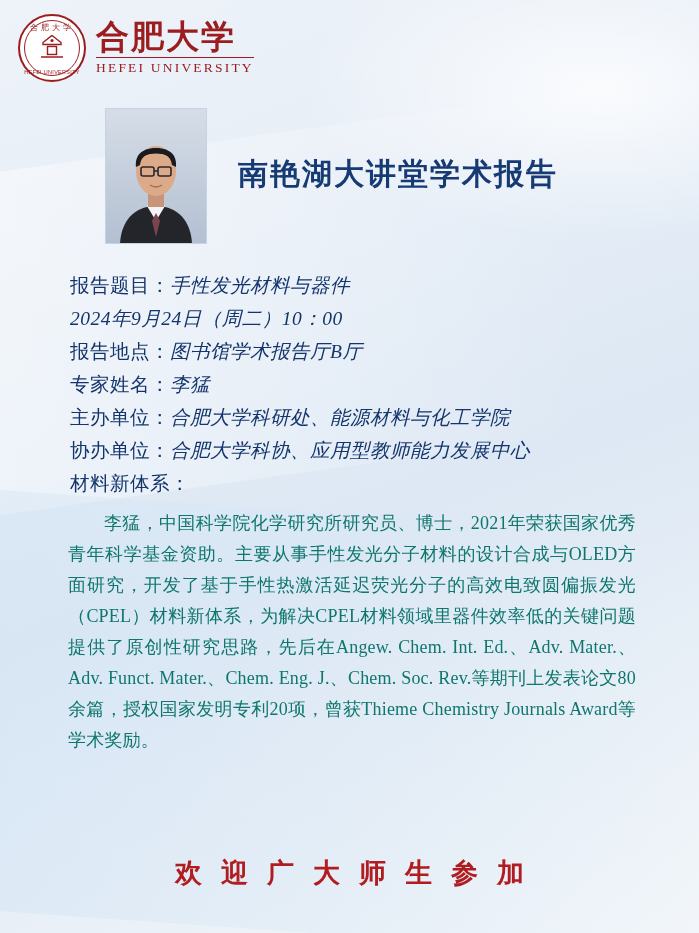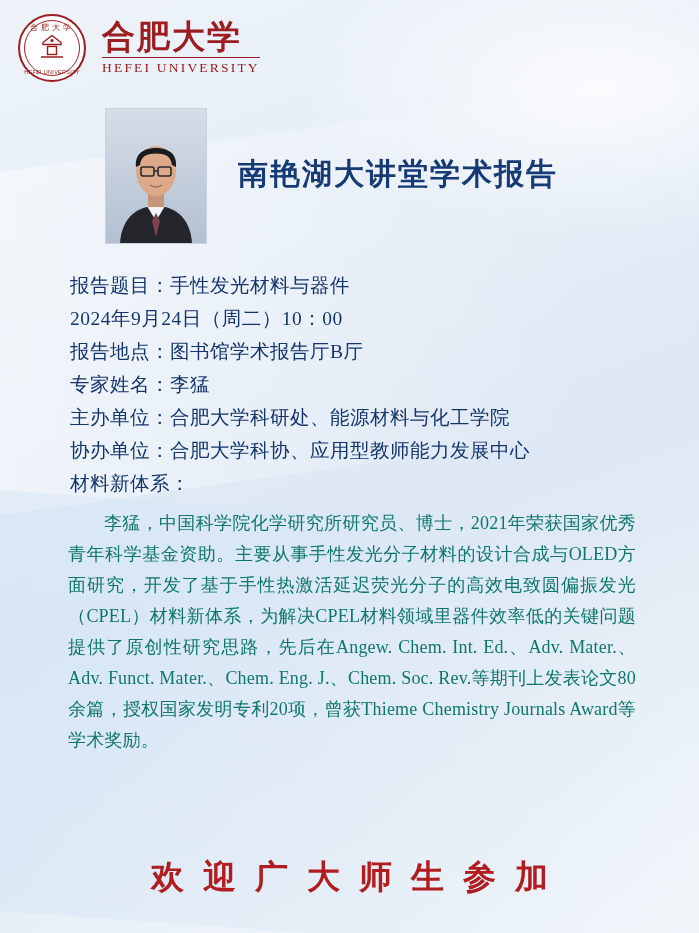--- a/index.html
+++ b/index.html
@@ -46,21 +46,21 @@
     pointer-events: none;
   }
 
   
   .logo {
     position: absolute;
     left: 18px;
     top: 14px;
     display: flex;
     align-items: center;
-    gap: 16px;
+    gap: 10px;
   }
   .logo-seal {
     width: 64px;
     height: 64px;
     border-radius: 50%;
     border: 2px solid #9b1d20;
     position: relative;
     background: #ffffff;
     flex: none;
   }
@@ -165,20 +165,21 @@
     align-items: center;
     margin-bottom: 5px;
     white-space: nowrap;
   }
   .info-label {
     flex: none;
     letter-spacing: 0.5px;
   }
   .info-value {
     letter-spacing: 0.5px;
+    font-style: italic;
   }
 
   
   .bio {
     position: absolute;
     left: 68px;
     top: 508px;
     width: 568px;
     font-size: 18px;
     line-height: 31px;
@@ -189,21 +190,21 @@
     letter-spacing: 0.2px;
   }
 
   
   .welcome {
     position: absolute;
     left: 0; right: 0;
     top: 855px;
     text-align: center;
     color: #b01c1f;
-    font-size: 33px;
+    font-size: 27px;
     font-weight: bold;
     letter-spacing: 19px;
     text-indent: 19px;
     font-family: "Liberation Serif", "DejaVu Serif", serif;
   }
 </style>
 </head>
 <body>
 
 <div class="page">

